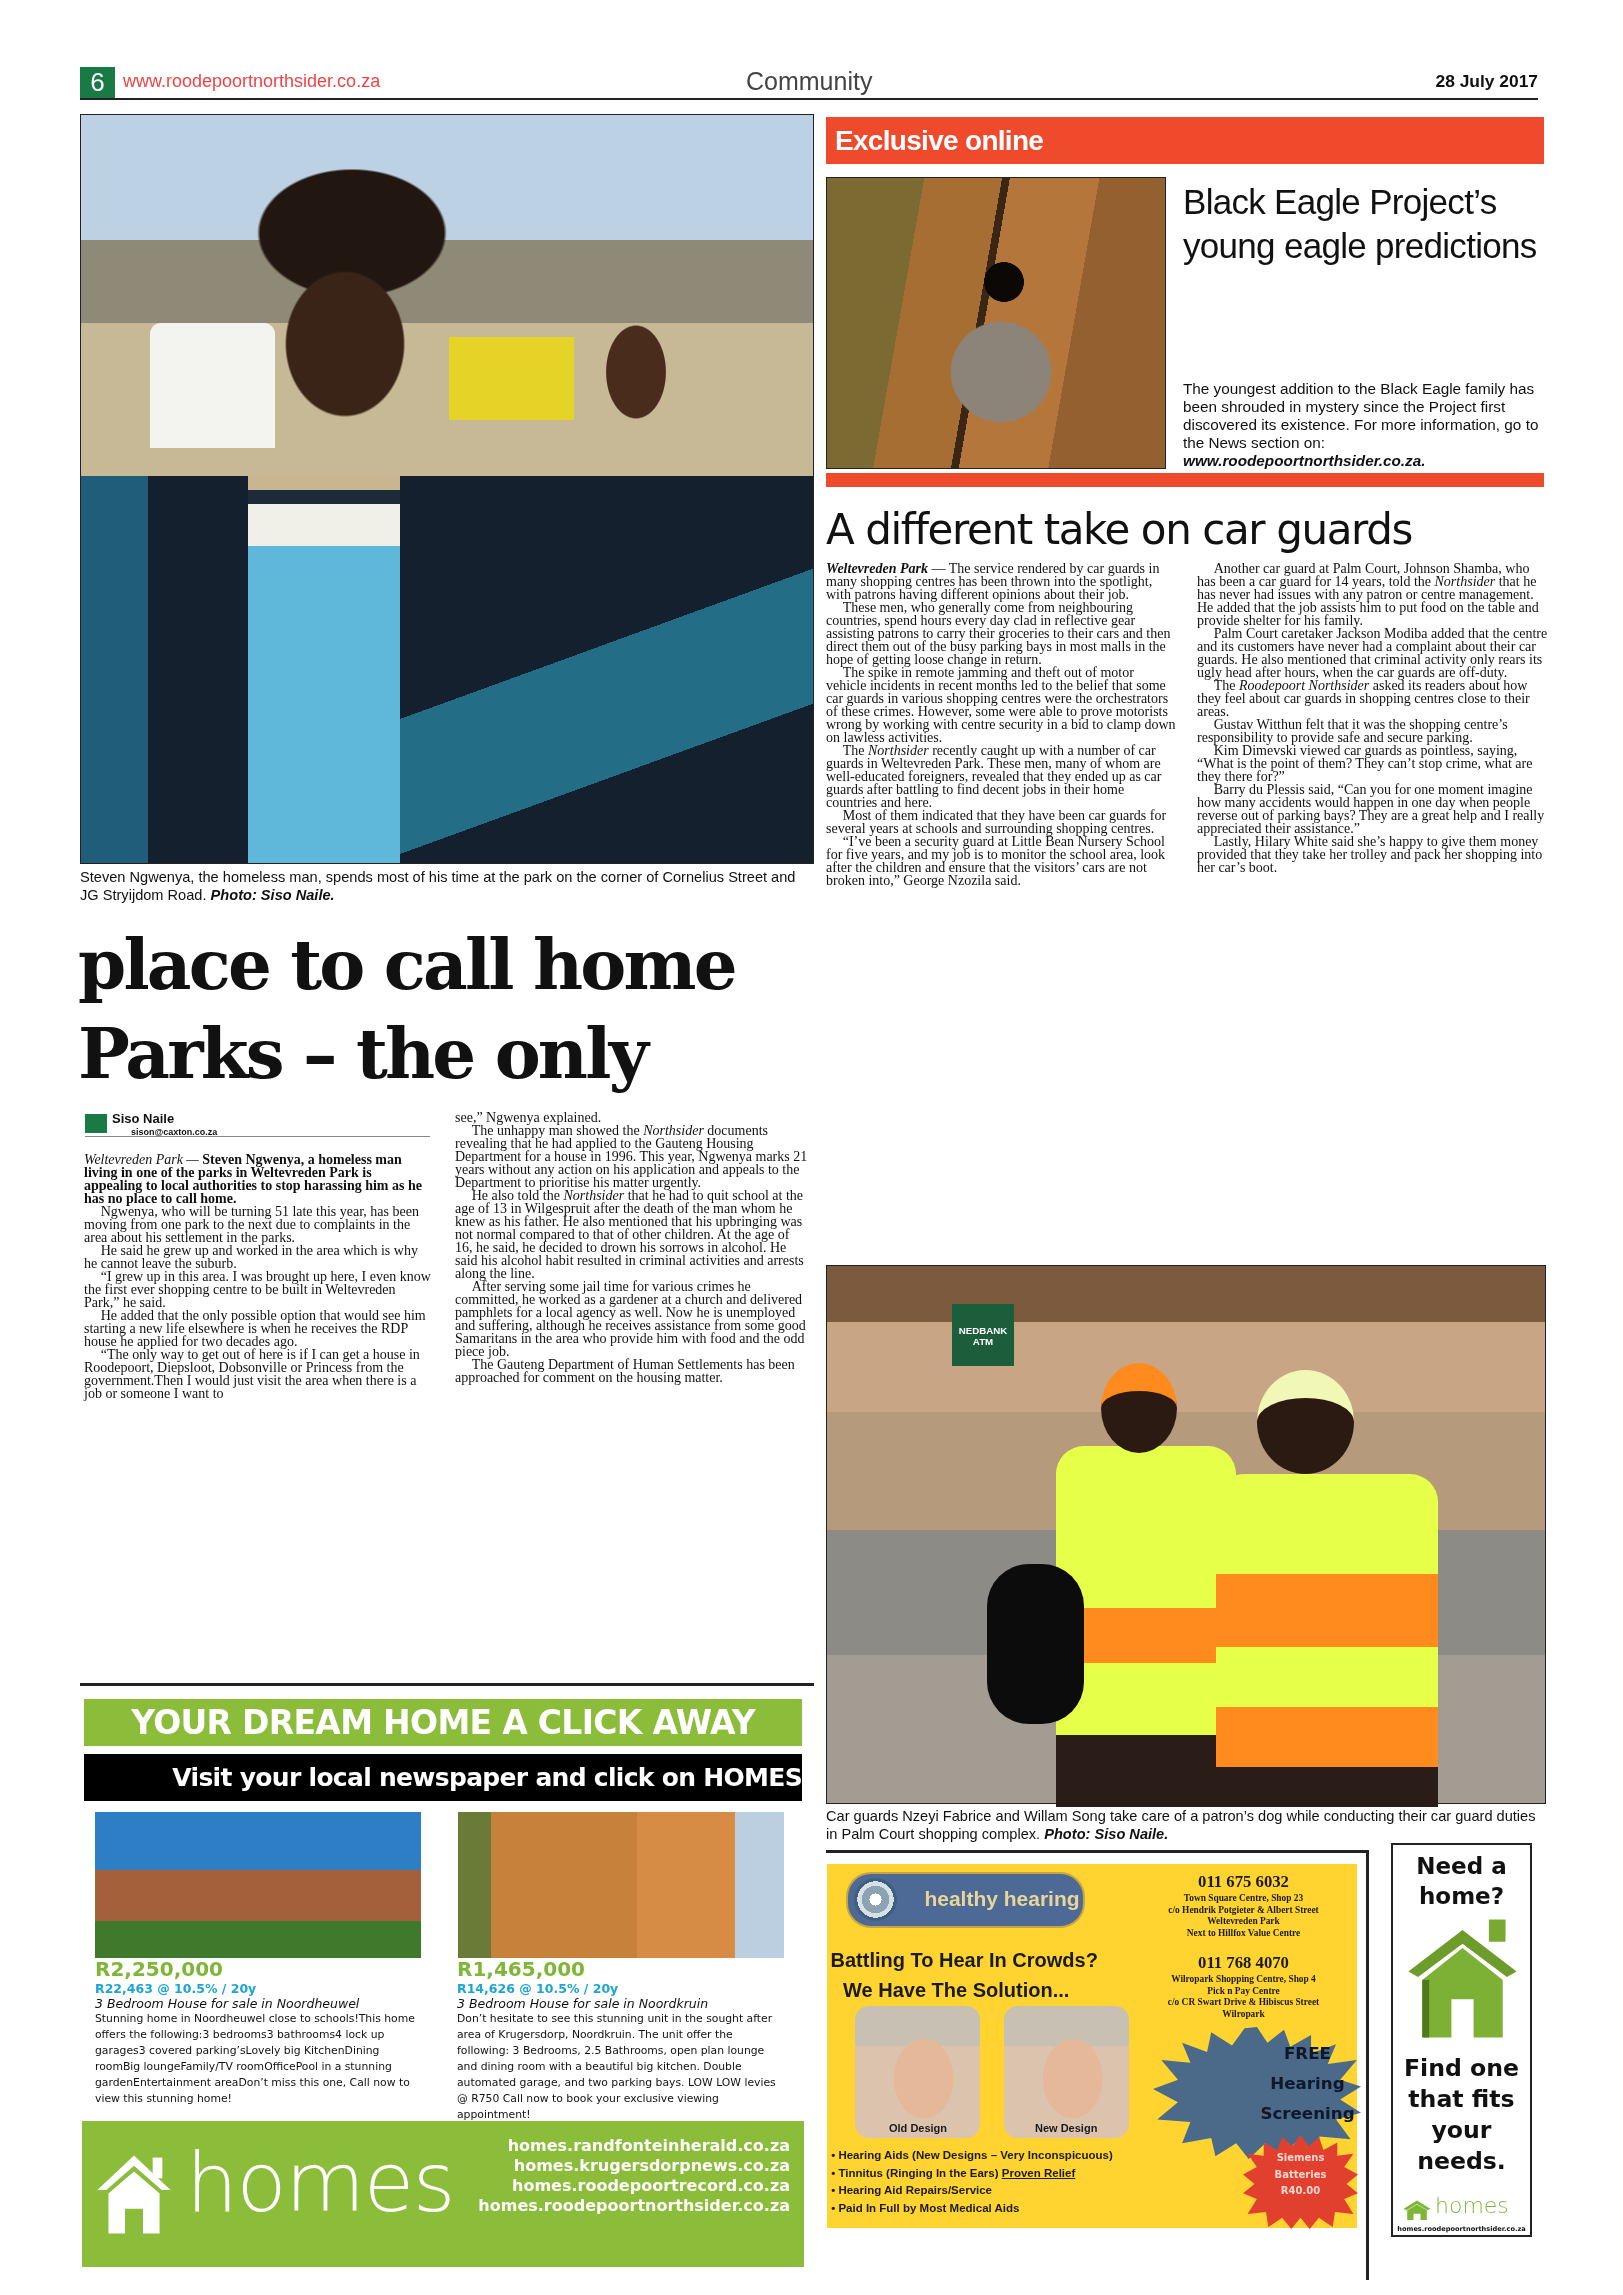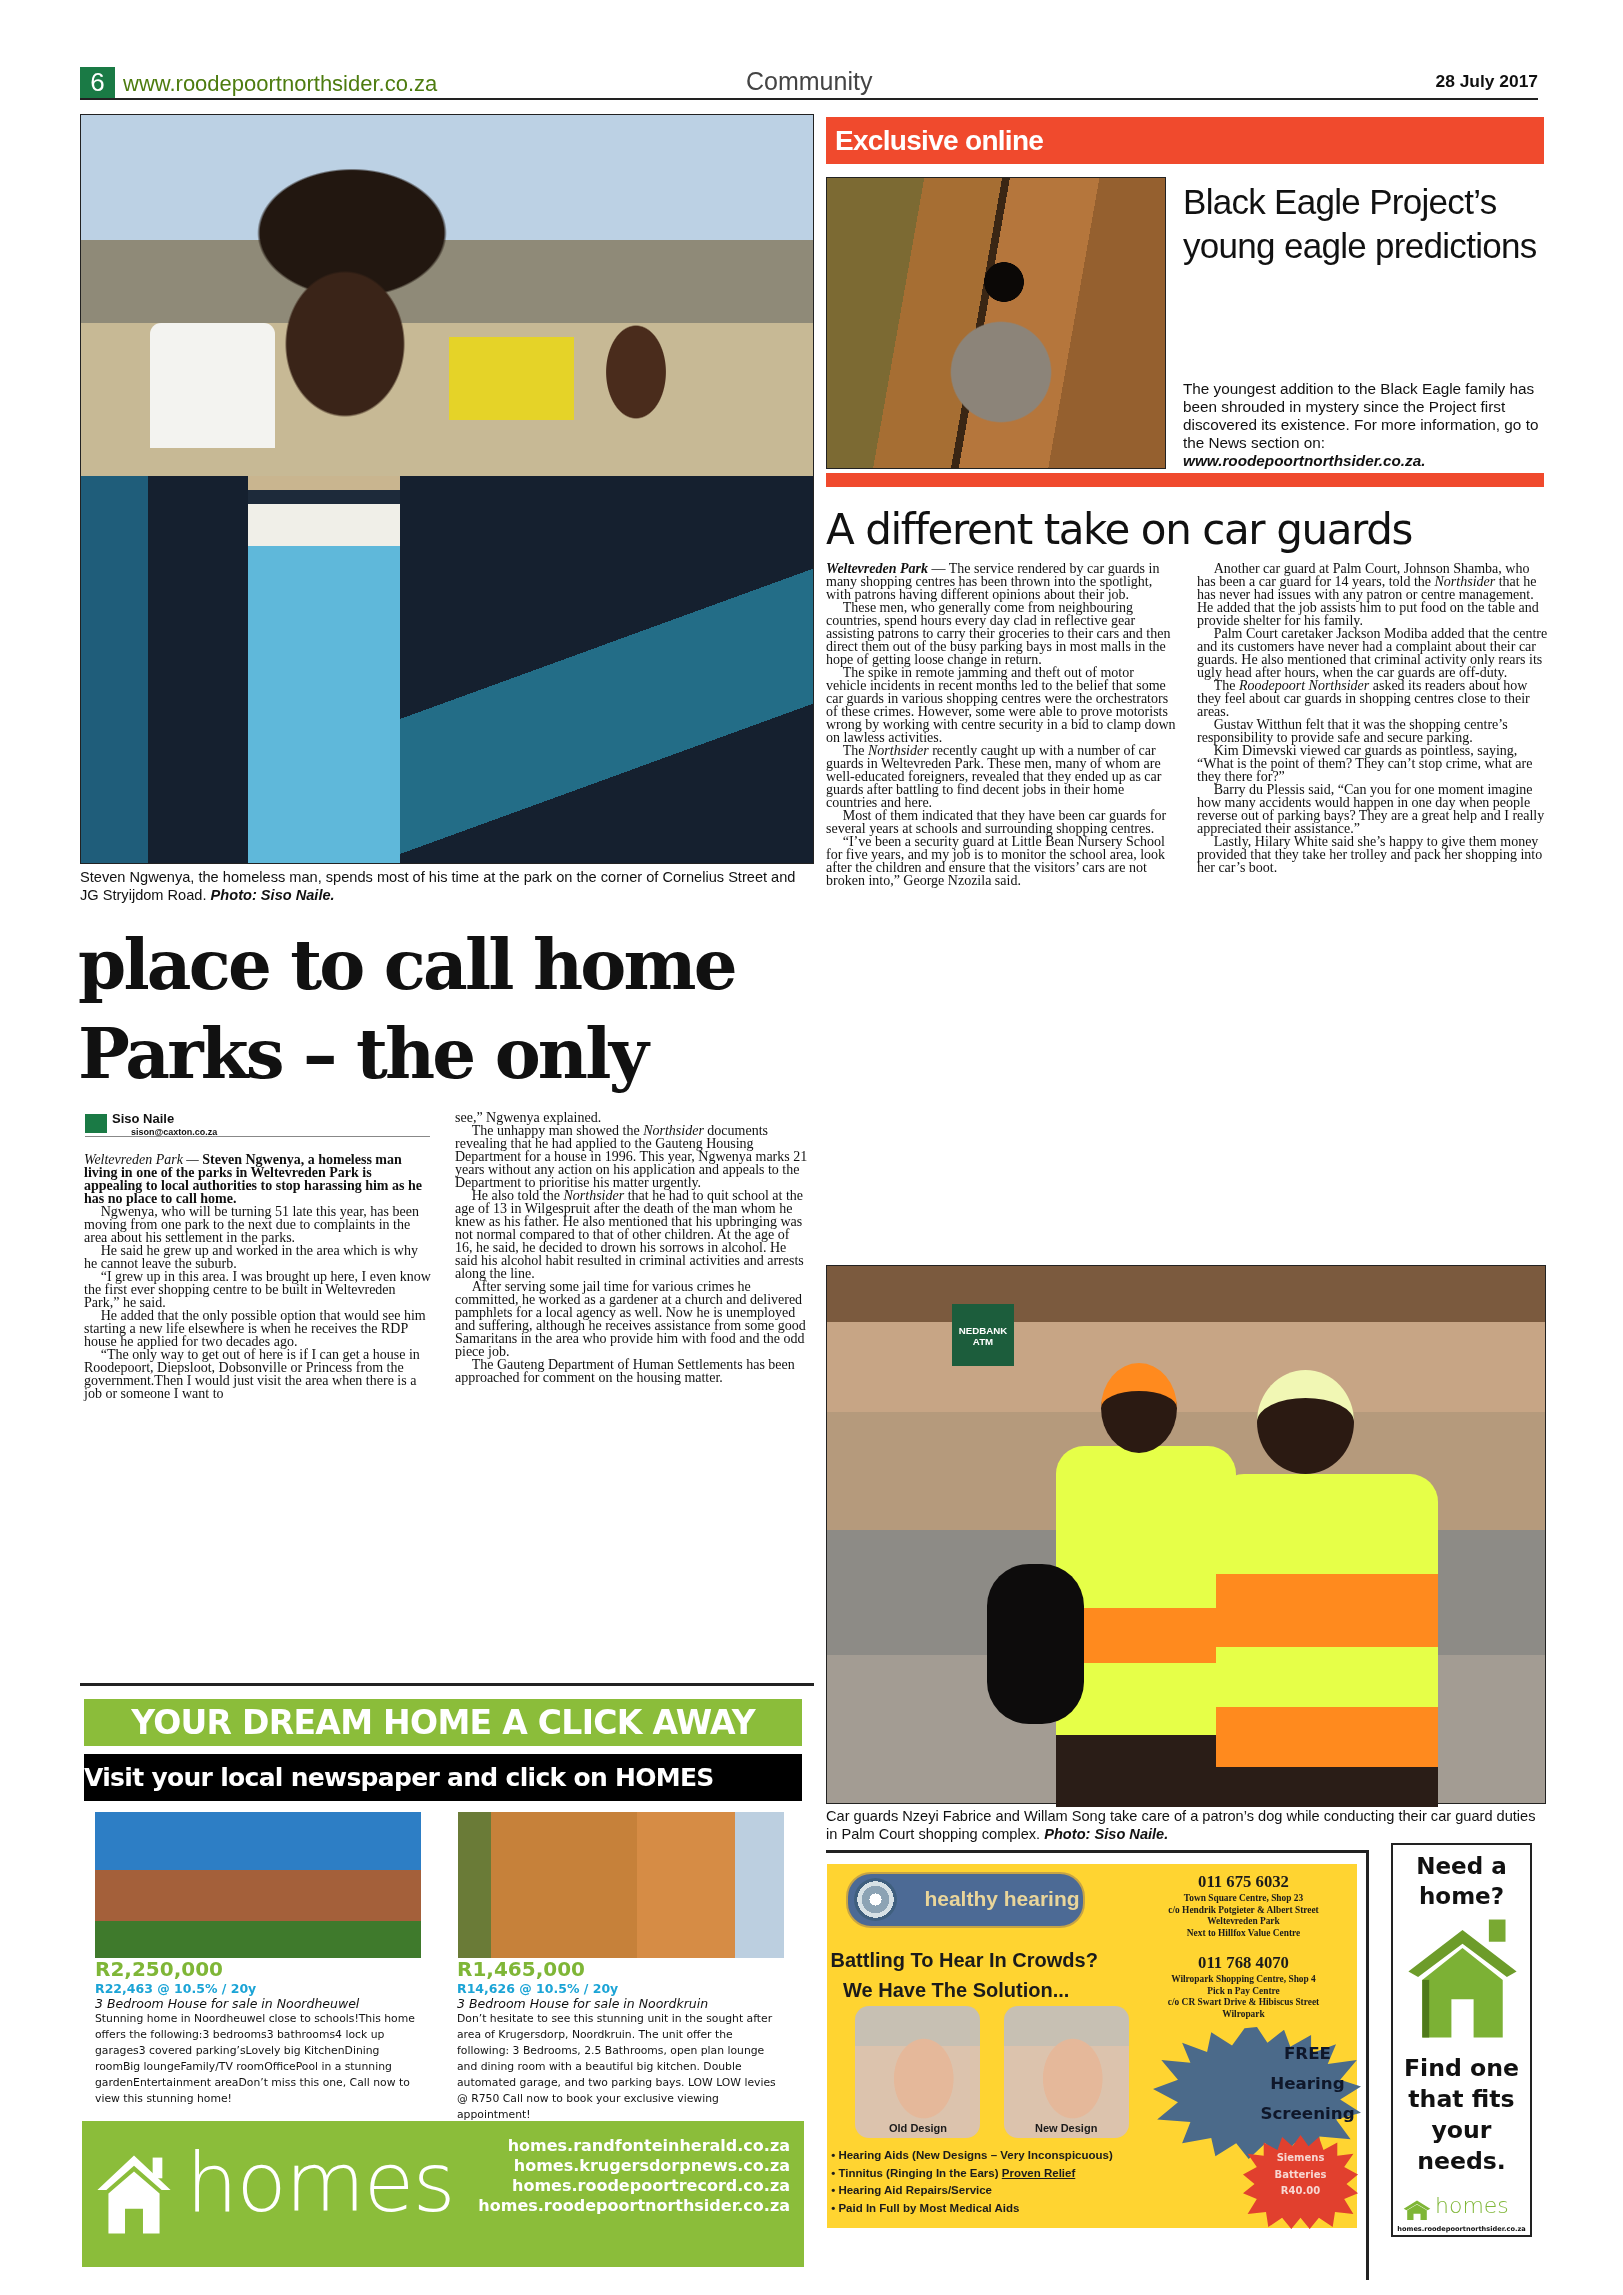--- a/index.html
+++ b/index.html
@@ -3,21 +3,21 @@
 <meta charset="utf-8">
 <style>
   * { box-sizing: border-box; margin: 0; padding: 0; }
   html, body { width: 1624px; height: 2295px; background: #ffffff; overflow: hidden; }
   body { position: relative; font-family: "Liberation Serif", serif; color: #111; }
   .abs { position: absolute; }
 
   
   .hdr { left: 80px; top: 67px; width: 1458px; height: 33px; border-bottom: 2.8px solid #222; }
   .pgnum { left: 0; top: 0; width: 35px; height: 30.5px; background: #1a7a45; color: #fff; font-family: "Liberation Sans", sans-serif; font-size: 26px; text-align: center; line-height: 30.5px; }
-  .hdr-url { left: 43px; top: 4.2px; font-family: "Liberation Sans", sans-serif; font-size: 22px; color: #4d7c0f; text-align: right; }
+  .hdr-url { left: 43px; top: 4.2px; font-family: "Liberation Sans", sans-serif; font-size: 18px; color: #ef4444; text-align: right; }
   .hdr-section { left: 666px; top: 0; font-family: "Liberation Sans", sans-serif; font-size: 25px; color: #444; font-weight: 300; }
   .hdr-date { right: 0; top: 4.2px; font-family: "Liberation Sans", sans-serif; font-size: 17.4px; font-weight: bold; }
 
   
   .photo { border: 1.4px solid #222; overflow: hidden; }
   .photo-homeless { left: 80px; top: 114px; width: 734px; height: 750px;
     background:
       radial-gradient(ellipse 97px 118px at 264px 229px, #3a2418 0 60%, transparent 62%),
       radial-gradient(ellipse 153px 104px at 271px 118px, #221710 0 60%, transparent 62%),
       radial-gradient(ellipse 49px 76px at 555px 257px, #4a2c1c 0 60%, transparent 62%),
@@ -74,21 +74,21 @@
   .g1 { left: 229px; top: 180px; width: 180px; height: 361px; background: linear-gradient(180deg,#e6ff48 0 45%, #ff8a1e 45% 60%, #e6ff48 60% 80%, #2a1d17 80%); border-radius: 28px 28px 0 0; }
   .g2 { left: 389px; top: 208px; width: 222px; height: 333px; background: linear-gradient(180deg,#e6ff48 0 30%, #ff8a1e 30% 52%, #e6ff48 52% 70%, #ff8a1e 70% 88%, #2a1d17 88%); border-radius: 28px 28px 0 0; }
   .head1 { left: 274px; top: 97px; width: 76px; height: 90px; background: #2b1a12; border-radius: 50%; border-top: 28px solid #ff8a1e; }
   .head2 { left: 430px; top: 104px; width: 97px; height: 104px; background: #2b1a12; border-radius: 50%; border-top: 28px solid #f1f7b4; }
   .dog { left: 160px; top: 298px; width: 97px; height: 160px; background: #0d0c0c; border-radius: 42px; }
   .nedbank { left: 125px; top: 38px; width: 62px; height: 62px; background: #1c5d3c; color: #fff; font-family: "Liberation Sans", sans-serif; font-size: 9.7px; font-weight: bold; text-align: center; padding-top: 21px; }
 
   
   .ad-wrap { left: 80px; top: 1683px; width: 734px; height: 2.8px; background: #222; }
   .ad-green { left: 84px; top: 1699px; width: 718px; height: 47px; background: #8bbd3a; color: #fff; font-family: "DejaVu Sans", sans-serif; font-weight: bold; font-size: 33px; text-align: center; line-height: 47px; letter-spacing: -0.7px; }
-  .ad-black { left: 84px; top: 1754px; width: 718px; height: 47px; background: #000; color: #fff; font-family: "DejaVu Sans", sans-serif; font-weight: bold; font-size: 25px; text-align: left; line-height: 47px; letter-spacing: -0.7px; }
+  .ad-black { left: 84px; top: 1754px; width: 718px; height: 47px; background: #000; color: #fff; font-family: "DejaVu Sans", sans-serif; font-weight: bold; font-size: 25px; text-align: right; line-height: 47px; letter-spacing: -0.7px; }
   .house1 { left: 95px; top: 1812px; width: 326px; height: 146px; background: linear-gradient(180deg,#2d7ec5 0 40%, #a4603a 40% 75%, #3f7a2c 75%); }
   .house2 { left: 458px; top: 1812px; width: 326px; height: 146px; background: linear-gradient(90deg,#6a7b37 0 10%, #c6813a 10% 55%, #d68c45 55% 85%, #bccfe0 85%); }
   .price { font-family: "DejaVu Sans", sans-serif; font-weight: bold; color: #7fb637; font-size: 20px; }
   .loan { font-family: "DejaVu Sans", sans-serif; font-weight: bold; color: #1ba4d6; font-size: 12.5px; }
   .ptitle { font-family: "DejaVu Sans", sans-serif; font-style: italic; font-size: 12.5px; color: #111; }
   .pdesc { font-family: "DejaVu Sans", sans-serif; font-size: 10.8px; line-height: 16px; color: #111; }
   .homes-band { left: 82px; top: 2121px; width: 722px; height: 146px; background: #8bbd3a; }
   .homes-logo-icon { left: 14px; top: 31px; width: 76px; height: 83px; }
   .homes-logo-text { left: 104px; top: 14px; color: #fff; font-family: "DejaVu Sans", sans-serif; font-size: 82px; font-weight: 200; letter-spacing: -1.4px; }
   .homes-links { right: 14px; top: 15.3px; text-align: right; color: #fff; font-family: "DejaVu Sans", sans-serif; font-weight: bold; font-size: 16px; line-height: 20px; }

